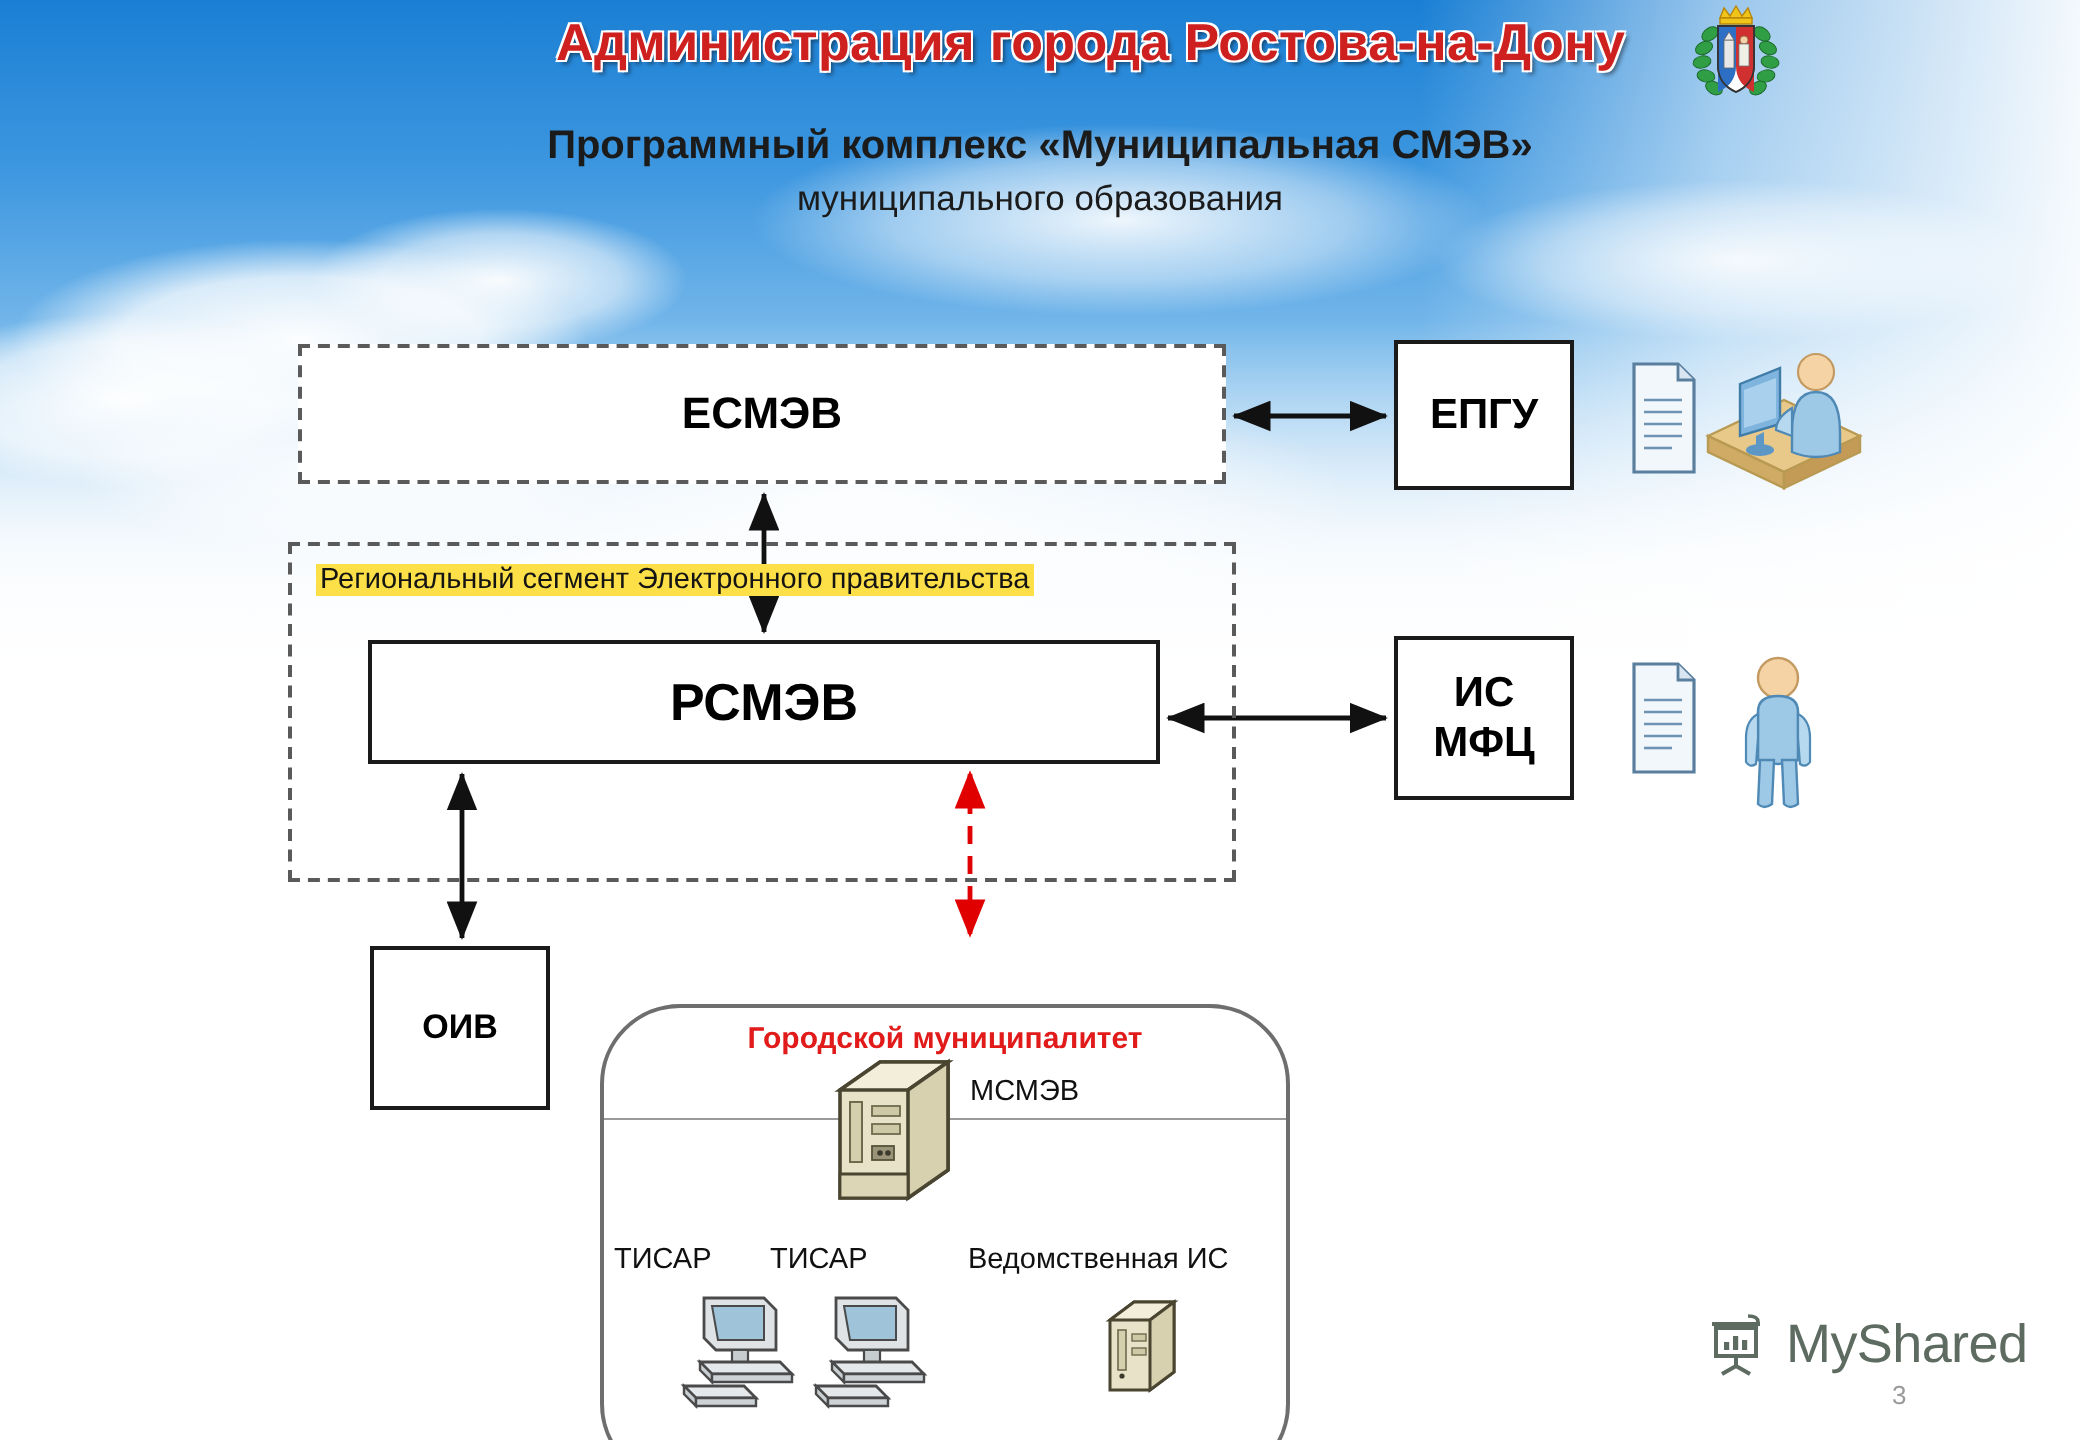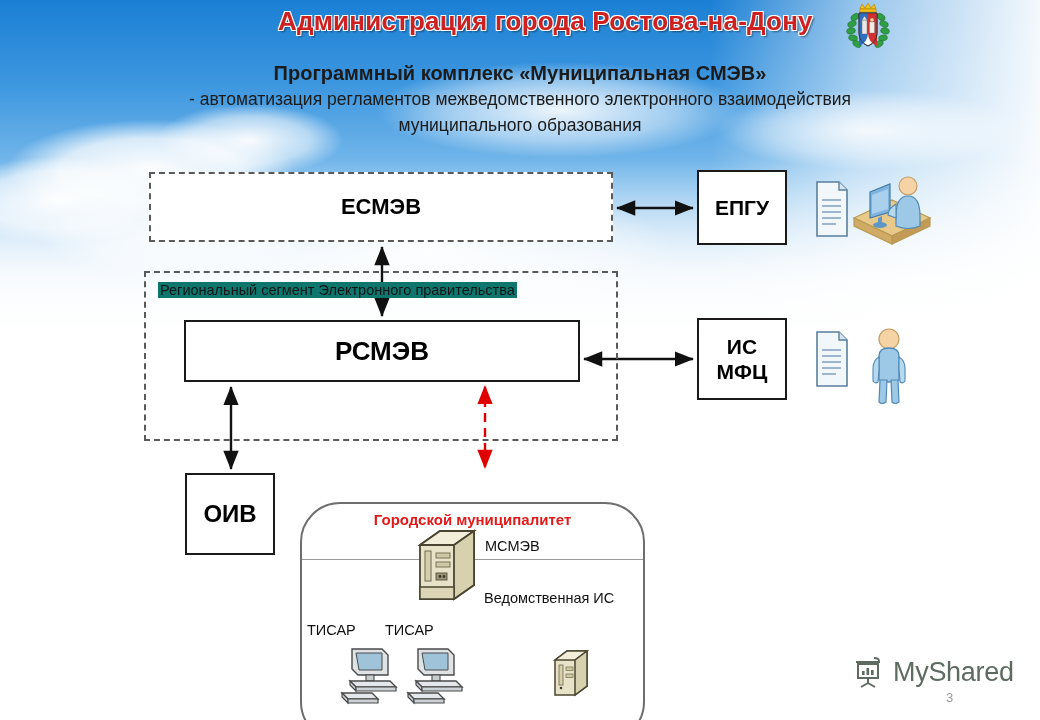--- a/index.html
+++ b/index.html
@@ -56,43 +56,43 @@
     font-weight:bold;color:#000;text-align:center;
   }
   .solid{border:2px solid #1a1a1a;}
   .dashed{border:2px dashed #5a5a5a;background:#fff;}
 
   #box-esmev{left:149px;top:172px;width:464px;height:70px;font-size:22px;}
   #box-rsmev{left:184px;top:320px;width:396px;height:62px;font-size:26px;}
   #box-region{left:144px;top:271px;width:474px;height:170px;display:block;background:transparent;}
   #region-label{
     position:absolute;left:12px;top:9px;font-size:14.5px;font-weight:normal;
-    color:#141414;white-space:nowrap;background:#0f766e;padding:0 2px;
+    color:#141414;white-space:nowrap;background:#fde047;padding:0 2px;
   }
   #box-epgu{left:697px;top:170px;width:90px;height:75px;font-size:21px;}
   #box-ismfc{left:697px;top:318px;width:90px;height:82px;font-size:21px;line-height:25px;}
-  #box-oiv{left:185px;top:473px;width:90px;height:82px;font-size:24px;}
+  #box-oiv{left:185px;top:473px;width:90px;height:82px;font-size:17px;}
 
   
   #municipality{
     position:absolute;left:300px;top:471px;width:345px;height:240px;
     box-sizing:border-box;border:2px solid #6e6e6e;border-radius:40px;background:#fff;margin-top:31px;
   }
   #muni-sep{position:absolute;left:0;top:55px;width:100%;height:1px;background:#9a9a9a;}
   #muni-title{
     position:absolute;left:0;top:6px;width:100%;text-align:center;color:#e11a1a;
   }
   #muni-title .t1{font-size:15px;font-weight:bold;line-height:20px;}
   #muni-title .t2{font-size:17px;font-weight:bold;line-height:22px;}
 
   .node-label{position:absolute;font-size:14.5px;color:#111;white-space:nowrap;}
   #lbl-msmev{left:485px;top:538px;}
   #lbl-tisar1{left:307px;top:622px;}
   #lbl-tisar2{left:385px;top:622px;}
-  #lbl-vedis{left:484px;top:590px;}
+  #lbl-vedis{left:484px;top:622px;}
 
   
   #watermark{position:absolute;left:852px;top:655px;display:flex;align-items:center;gap:7px;}
   #wm-text{font-size:27px;color:#5d6b61;letter-spacing:-.3px;}
   #page-number{position:absolute;left:946px;top:690px;font-size:13px;color:#9a9a9a;}
 
   svg{display:block;}
 </style>
 </head>
 <body>
@@ -134,21 +134,20 @@
     <rect x="26" y="18" width="5" height="14" fill="#e8e8e8" stroke="#666" stroke-width=".4"></rect>
     <path d="M26 18 l2.5 -4 l2.5 4 z" fill="#e8e8e8" stroke="#666" stroke-width=".4"></path>
 
     <circle cx="36" cy="18" r="2" fill="#f2d0a8" stroke="#8a6840" stroke-width=".4"></circle>
     <rect x="33.5" y="20" width="5" height="11" fill="#f0efe6" stroke="#777" stroke-width=".4"></rect>
   </svg>
 </div>
 
 <div id="slide-title">
   <div class="l1">Программный комплекс «Муниципальная СМЭВ»</div>
-  <div class="l2">- автоматизация регламентов межведомственного электронного взаимодействия</div>
   <div class="l3">муниципального образования</div>
 </div>
 
 <div id="diagram">
 
   <svg width="1040" height="720" style="position:absolute;left:0;top:0;">
     <defs>
       <marker id="ah-black" markerWidth="9" markerHeight="9" refX="7.6" refY="3.2" orient="auto">
         <path d="M0,0 L8,3.2 L0,6.4 z" fill="#111"></path>
       </marker>

